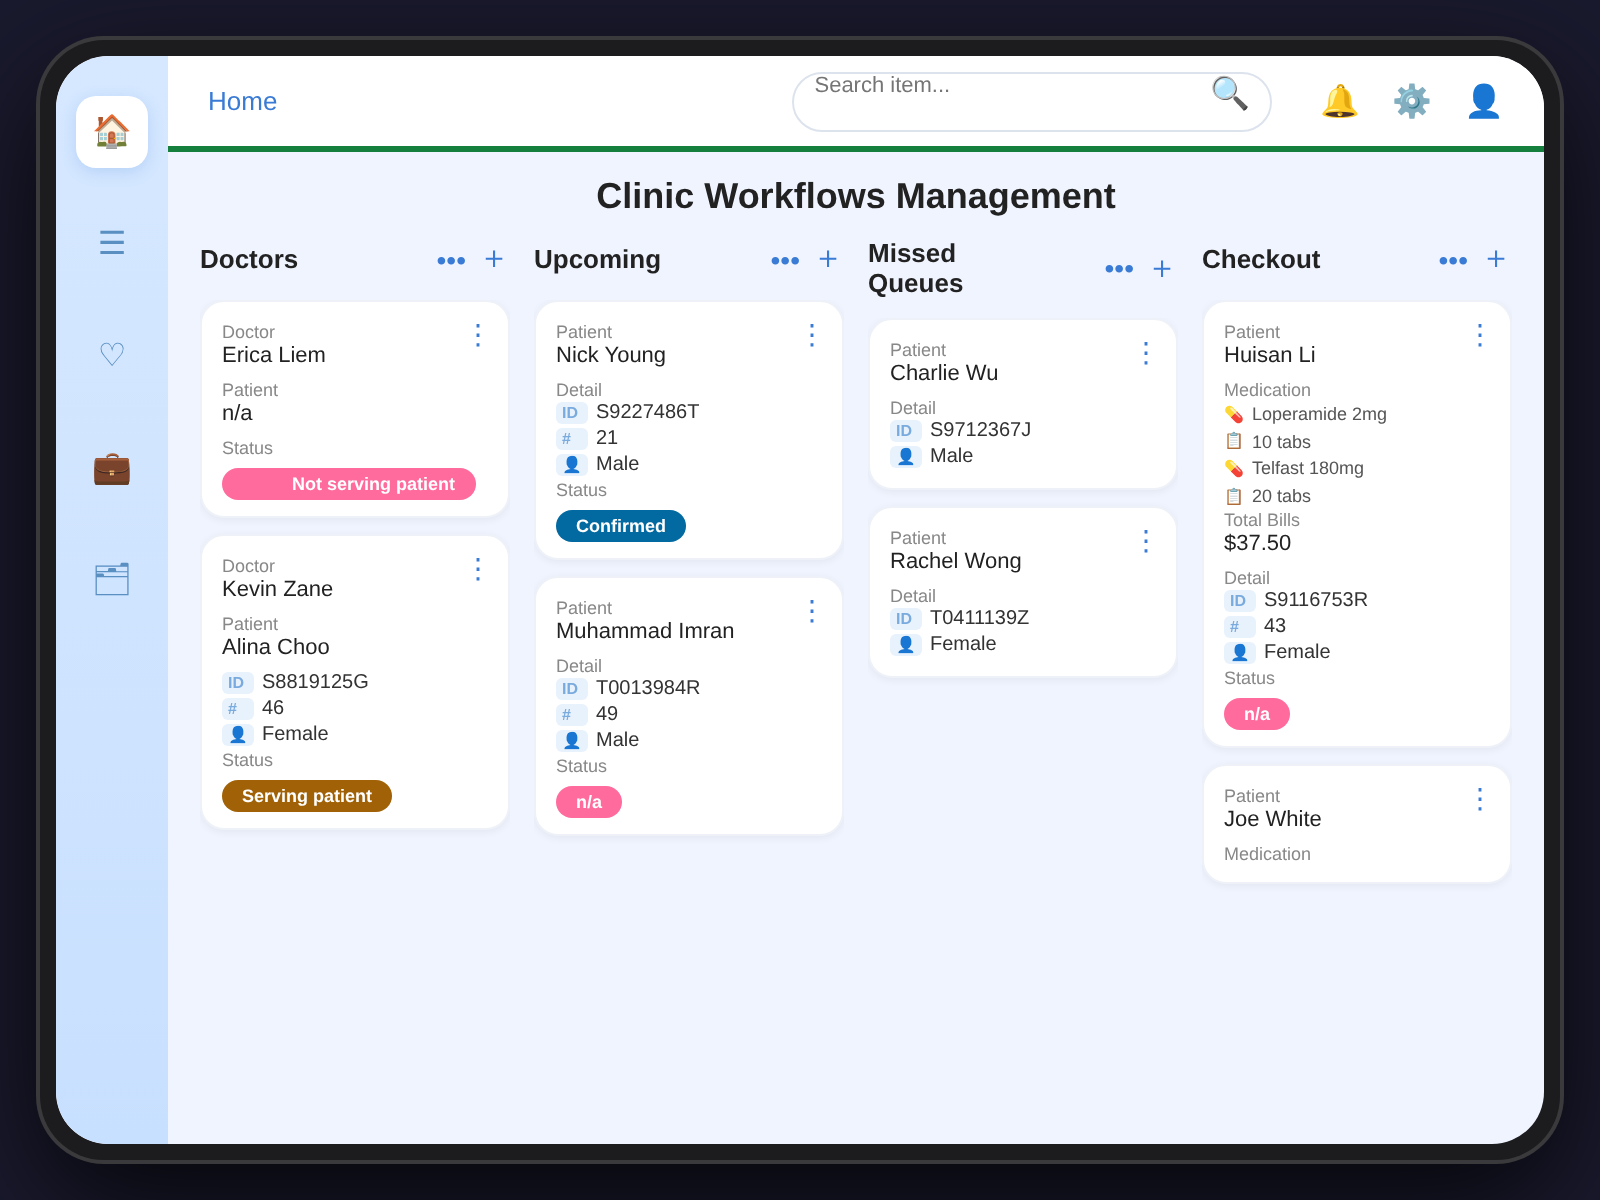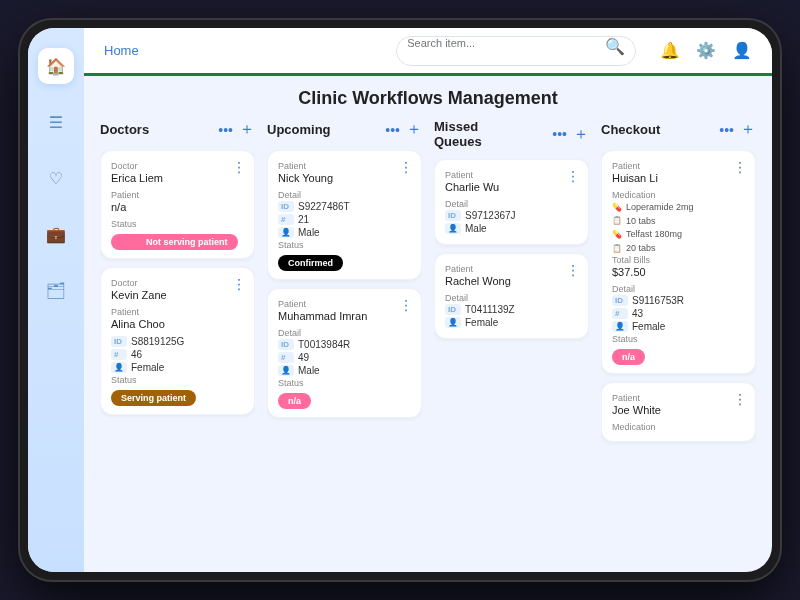--- a/index.html
+++ b/index.html
@@ -226,21 +226,21 @@
     .badge-notserving {
       background: #ff6b9d;
       color: #fff;
       padding-left: 35px;
     }
     .badge-serving {
       background: #a16207;
       color: #fff;
     }
     .badge-confirmed {
-      background: #000000;
+      background: #0369a1;
       color: #fff;
     }
     .badge-na {
       background: #ff6b9d;
       color: #fff;
     }
     .columns-scroll {
       flex: 1;
       overflow-y: auto;
       display: flex;

